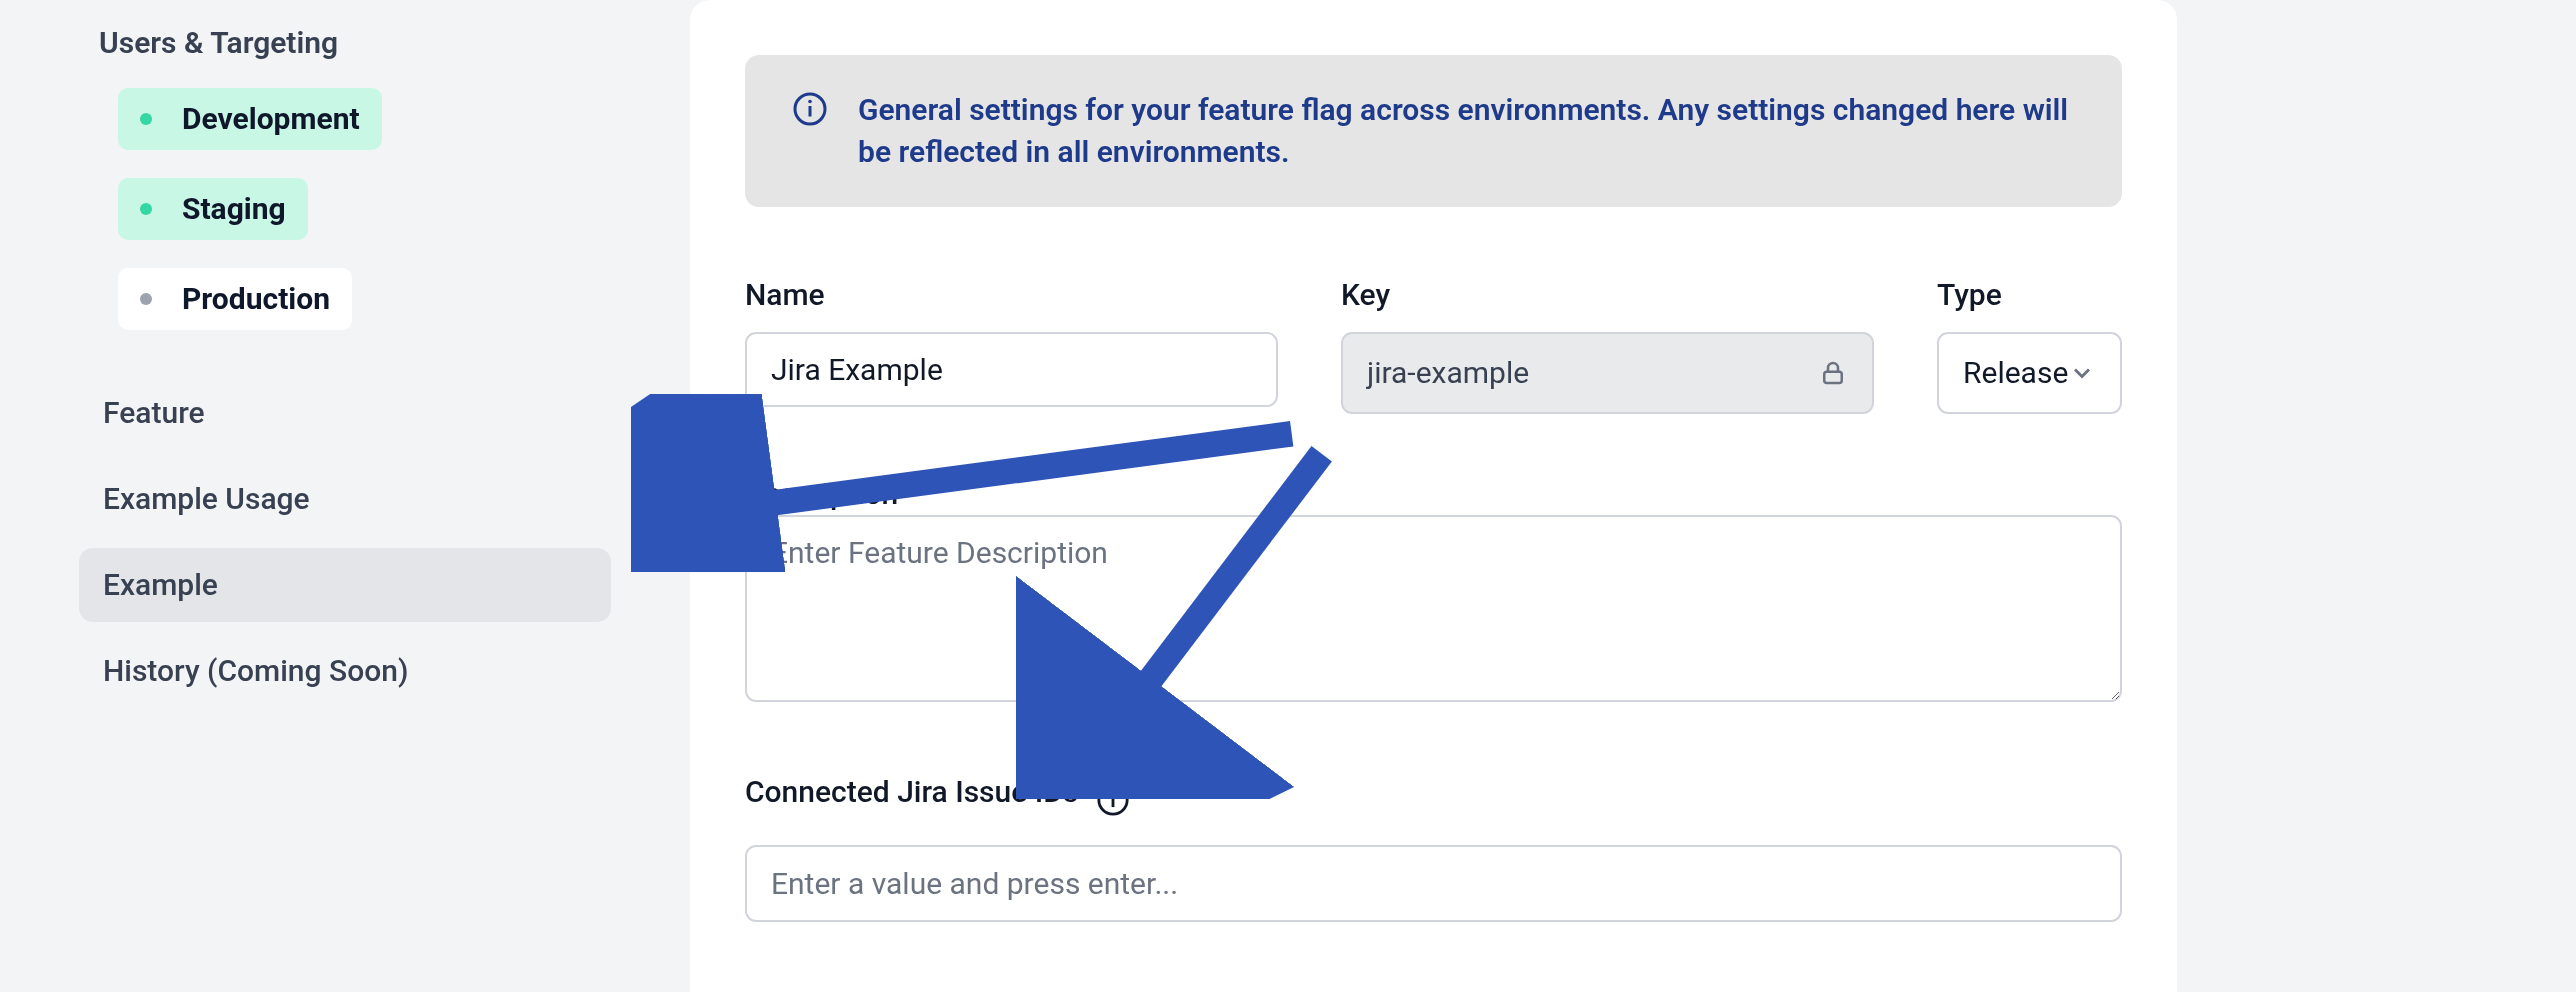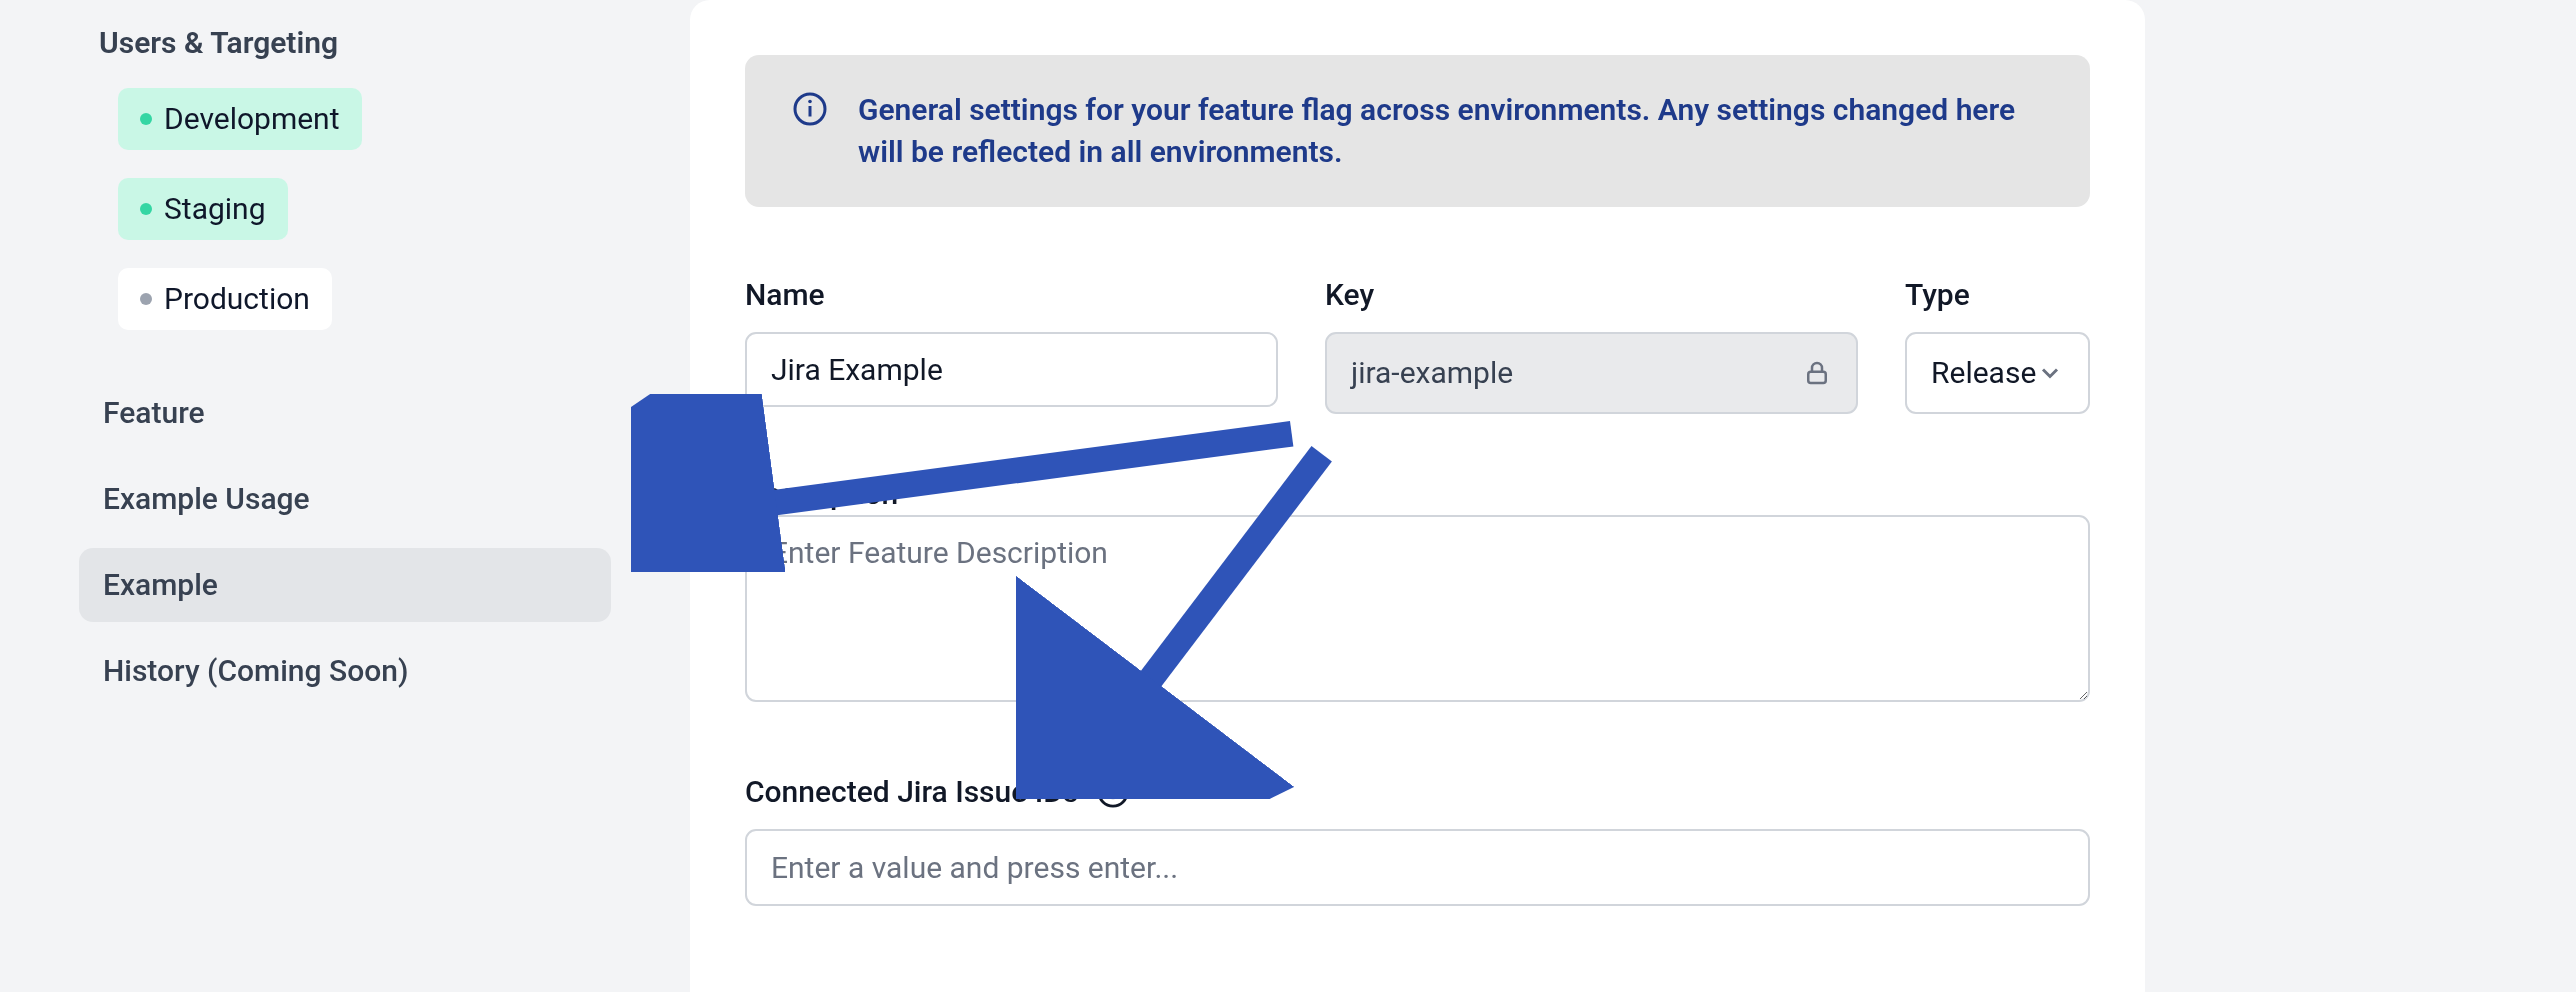--- a/index.html
+++ b/index.html
@@ -27,25 +27,25 @@
   .sidebar-heading {
     font-size: 30px;
     font-weight: 600;
     color: #374151;
     padding: 12px 20px 24px 20px;
   }
   .env-list { padding-left: 39px; margin-bottom: 18px; }
   .env-pill {
     display: inline-flex;
     align-items: center;
-    gap: 12px;
+    gap: 30px;
     padding: 10px 22px;
     border-radius: 10px;
     font-size: 30px;
-    font-weight: 400;
+    font-weight: 700;
     margin-bottom: 28px;
     color: #0f172a;
   }
   .env-pill.active { background: #c9f7e6; }
   .env-pill.inactive { background: #ffffff; }
   .dot { width: 12px; height: 12px; border-radius: 50%; display: inline-block; }
   .dot-green { background: #34d6a3; }
   .dot-grey  { background: #9ca3af; }
   .nav-item {
     display: block;
@@ -76,21 +76,21 @@
     padding: 34px 47px;
     display: flex;
     gap: 30px;
     align-items: flex-start;
     color: #1e3a8a;
     font-size: 30px;
     font-weight: 600;
     margin-bottom: 67px;
   }
   .info-banner svg { flex-shrink: 0; margin-top: 2px; }
-  .form-row { display: flex; gap: 47px; margin-bottom: 59px; }
+  .form-row { display: flex; gap: 63px; margin-bottom: 59px; }
   .form-col { display: flex; flex-direction: column; }
   .form-col.name { flex: 0 0 533px; }
   .form-col.key  { flex: 0 0 533px; }
   .form-col.type { flex: 1; }
   .label {
     font-size: 30px;
     font-weight: 500;
     color: #111827;
     margin-bottom: 16px;
   }
@@ -200,21 +200,21 @@
         </div>
       </div>
 
       <div class="section">
         <label class="label">Description</label>
         <textarea class="textarea" placeholder="Enter Feature Description" style=""></textarea>
       </div>
 
       <div class="section">
         <div class="label-row">
-          <label class="label" style="margin-bottom:0">Connected Jira Issue IDs</label>
+          <label class="label" style="margin-bottom:16px">Connected Jira Issue IDs</label>
           <svg class="info-icon-sm" width="34" height="34" viewBox="0 0 24 24" fill="none" stroke="#111827" stroke-width="2">
             <circle cx="12" cy="12" r="10"></circle>
             <line x1="12" y1="10" x2="12" y2="17"></line>
             <circle cx="12" cy="7" r="1.2" fill="#111827" stroke="none"></circle>
           </svg>
         </div>
         <input class="tag-input" type="text" placeholder="Enter a value and press enter..." style="">
       </div>
 
     </div>

